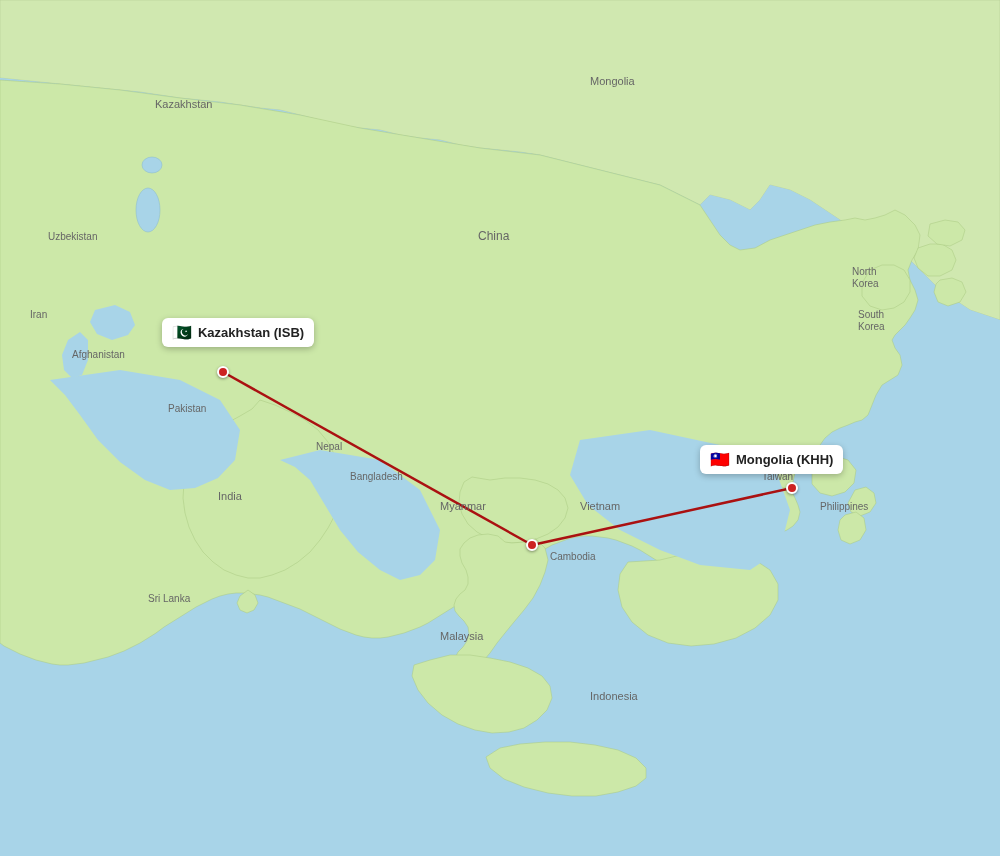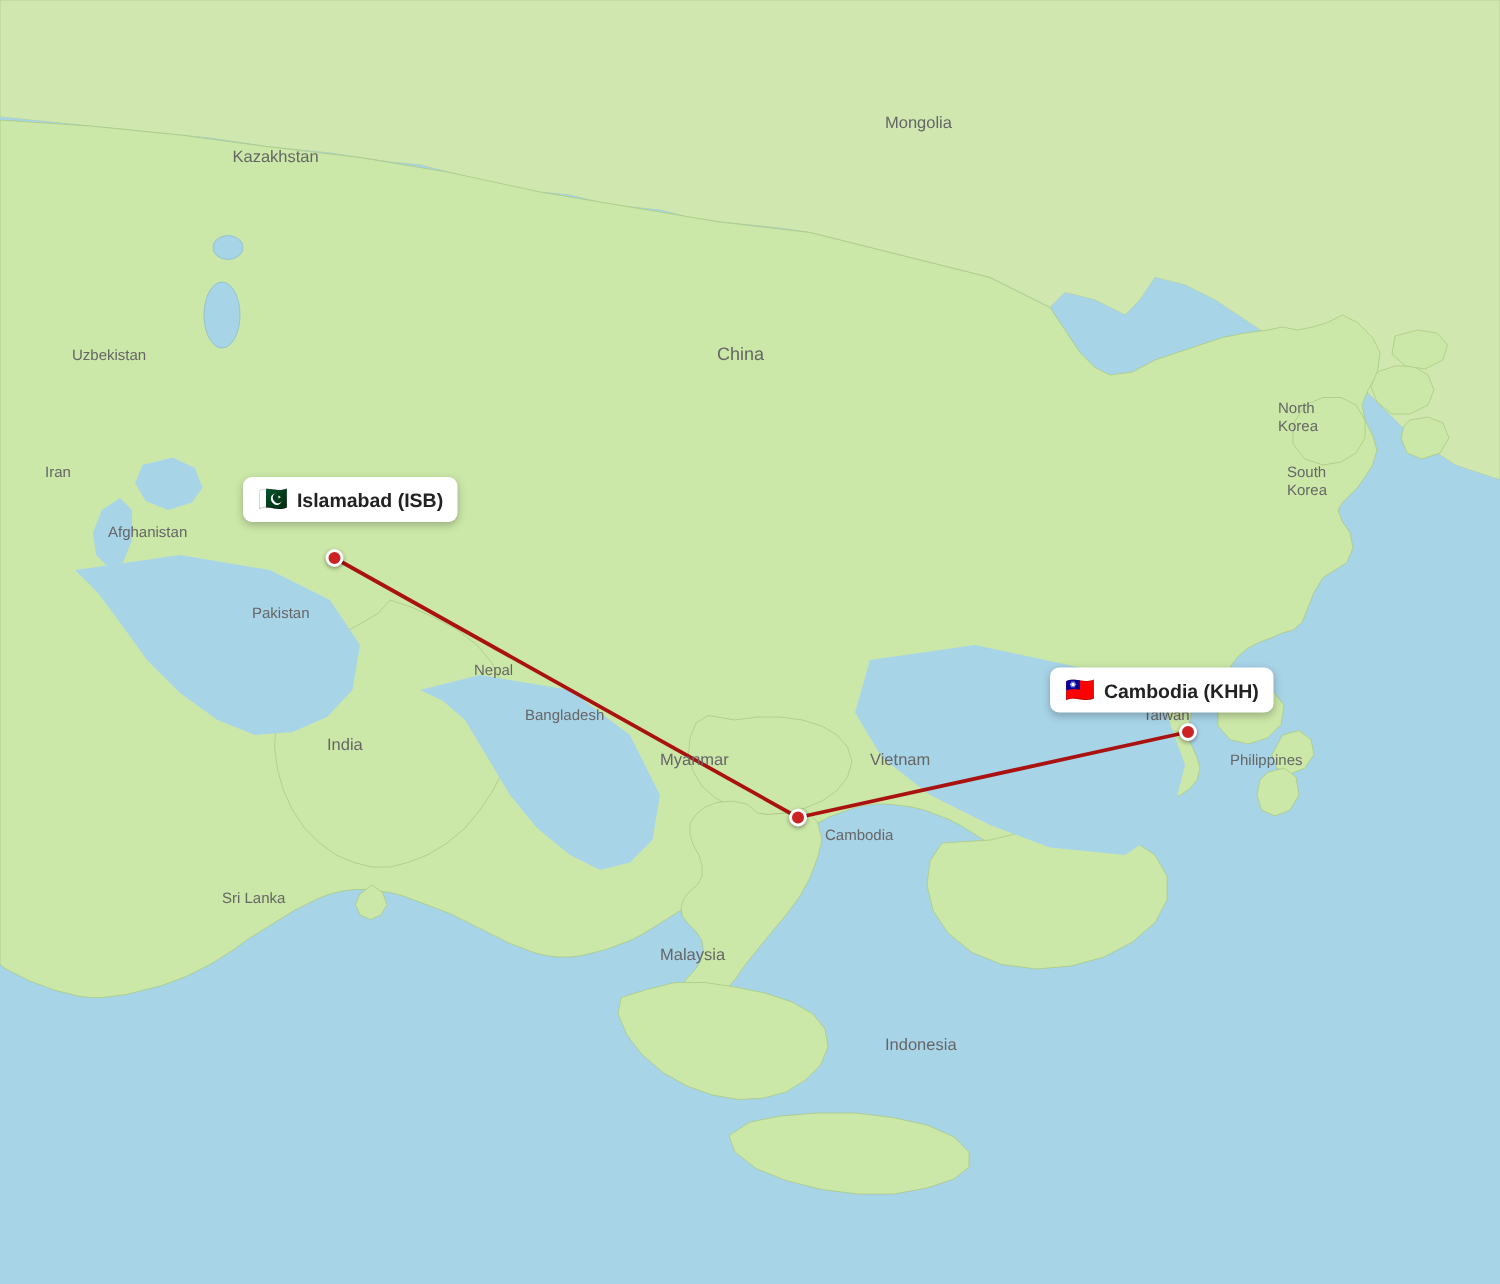--- a/index.html
+++ b/index.html
@@ -255,20 +255,20 @@
     <text x="820" y="510" font-family="Arial" font-size="10" fill="#666">Philippines</text>
     <text x="762" y="480" font-family="Arial" font-size="10" fill="#666">Taiwan</text>
   </svg>
 
   <div id="dot-isb" class="dot"></div>
   <div id="dot-mid" class="dot"></div>
   <div id="dot-khh" class="dot"></div>
 
   <div id="label-isb" class="airport-label">
     <span class="flag">🇵🇰</span>
-    <span>Islamabad (ISB)</span>
+    <span>Kazakhstan (ISB)</span>
   </div>
 
   <div id="label-khh" class="airport-label">
     <span class="flag">🇹🇼</span>
-    <span>Cambodia (KHH)</span>
+    <span>Mongolia (KHH)</span>
   </div>
 </div>
 
 </body></html>

